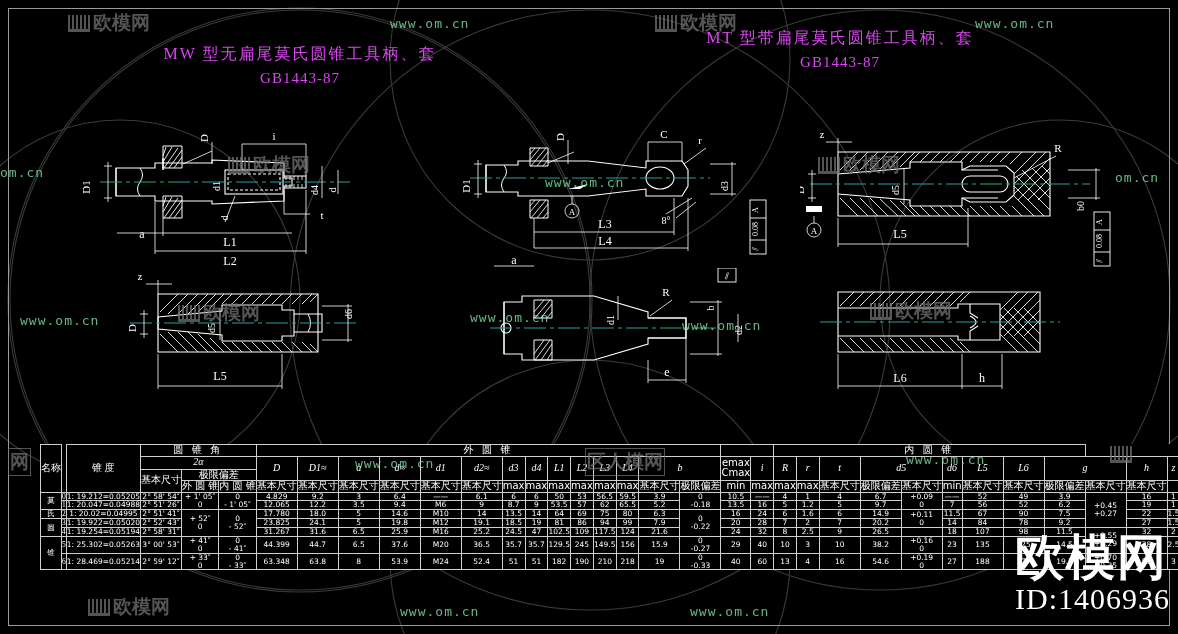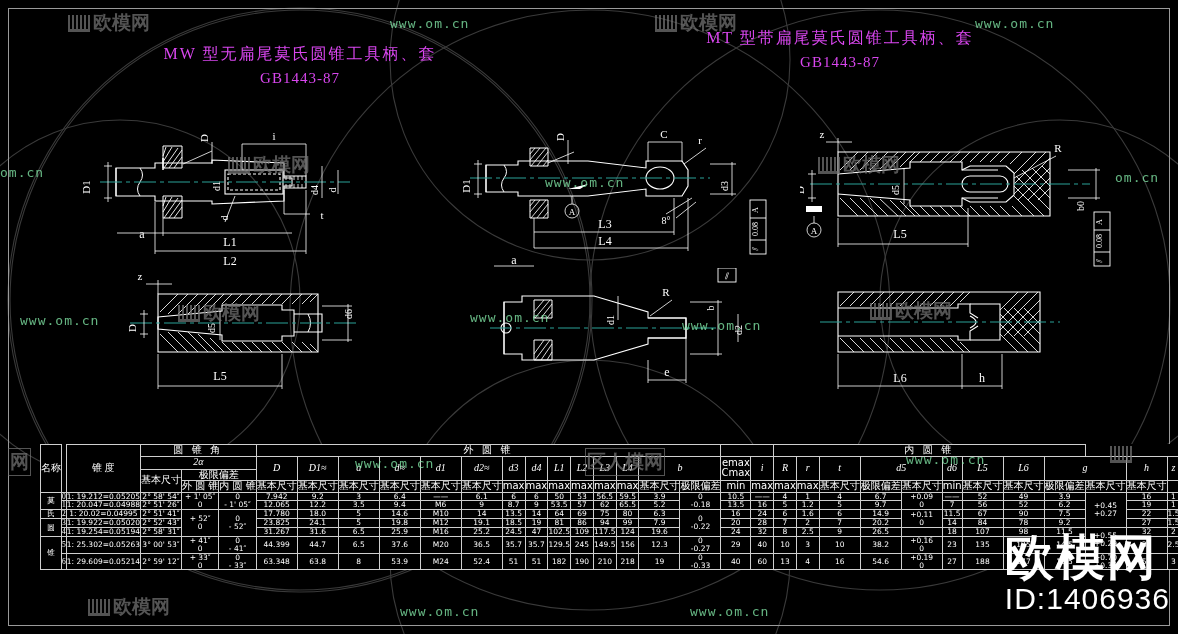--- a/index.html
+++ b/index.html
@@ -62,21 +62,21 @@
   }
   .wm-big .cn {
     font-family: "DejaVu Sans", sans-serif;
     font-size: 49px; font-weight: bold;
     color: #fff;
     letter-spacing: 2px;
     line-height: 1;
     -webkit-text-stroke: 0px #000;
   }
   .wm-big .idline {
-    font-family: Liberation Sans, sans-serif;
+    font-family: Liberation Serif, serif;
     font-size: 30px;
     color: #fff;
     letter-spacing: 1px;
     line-height: 1.15;
   }
   
   .arcs { position: absolute; inset: 0; z-index: 1; pointer-events: none; }
   
   .frame {
     position: absolute;
@@ -760,21 +760,21 @@
         </tr>
       </thead>
       <tbody id="tbody">
           <tr>
             <td class="namecell" rowspan="2">莫</td>
             <td class="numcell">0</td>
             <td class="tapercell">1: 19.212=0.05205</td>
             <td>2° 58' 54″</td>
             <td class="tol" rowspan="2">+ 1' 05″<br>0</td>
             <td class="tol" rowspan="2">0<br>- 1' 05″</td>
-            <td>7.942</td>
+            <td>4.829</td>
             <td>9.2</td>
             <td>3</td>
             <td>6.4</td>
             <td>——</td>
             <td>6.1</td>
             <td>6</td>
             <td>6</td>
             <td>50</td>
             <td>53</td>
             <td>56.5</td>
@@ -901,21 +901,21 @@
             <td>6.5</td>
             <td>25.9</td>
             <td>M16</td>
             <td>25.2</td>
             <td>24.5</td>
             <td>47</td>
             <td>102.5</td>
             <td>109</td>
             <td>117.5</td>
             <td>124</td>
-            <td>19.6</td>
+            <td>21.6</td>
             <td>24</td>
             <td>32</td>
             <td>8</td>
             <td>2.5</td>
             <td>9</td>
             <td>26.5</td>
             <td class="tol" rowspan="1"></td>
             <td>18</td>
             <td>107</td>
             <td>98</td>
@@ -936,39 +936,39 @@
             <td>6.5</td>
             <td>37.6</td>
             <td>M20</td>
             <td>36.5</td>
             <td>35.7</td>
             <td>35.7</td>
             <td>129.5</td>
             <td>245</td>
             <td>149.5</td>
             <td>156</td>
-            <td>12.3</td>
+            <td>15.9</td>
             <td class="tol" rowspan="1">0<br>-0.27</td>
             <td>29</td>
             <td>40</td>
             <td>10</td>
             <td>3</td>
             <td>10</td>
             <td>38.2</td>
             <td class="tol" rowspan="1">+0.16<br>0</td>
             <td>23</td>
             <td>135</td>
             <td>125</td>
             <td>14.5</td>
             <td>38</td>
             <td>2.5</td>
           </tr>
           <tr>
             <td class="numcell">6</td>
-            <td class="tapercell">1: 29.609=0.05214</td>
+            <td class="tapercell">1: 28.469=0.05214</td>
             <td>2° 59' 12″</td>
             <td class="tol" rowspan="1">+ 33″<br>0</td>
             <td class="tol" rowspan="1">0<br>- 33″</td>
             <td>63.348</td>
             <td>63.8</td>
             <td>8</td>
             <td>53.9</td>
             <td>M24</td>
             <td>52.4</td>
             <td>51</td>

